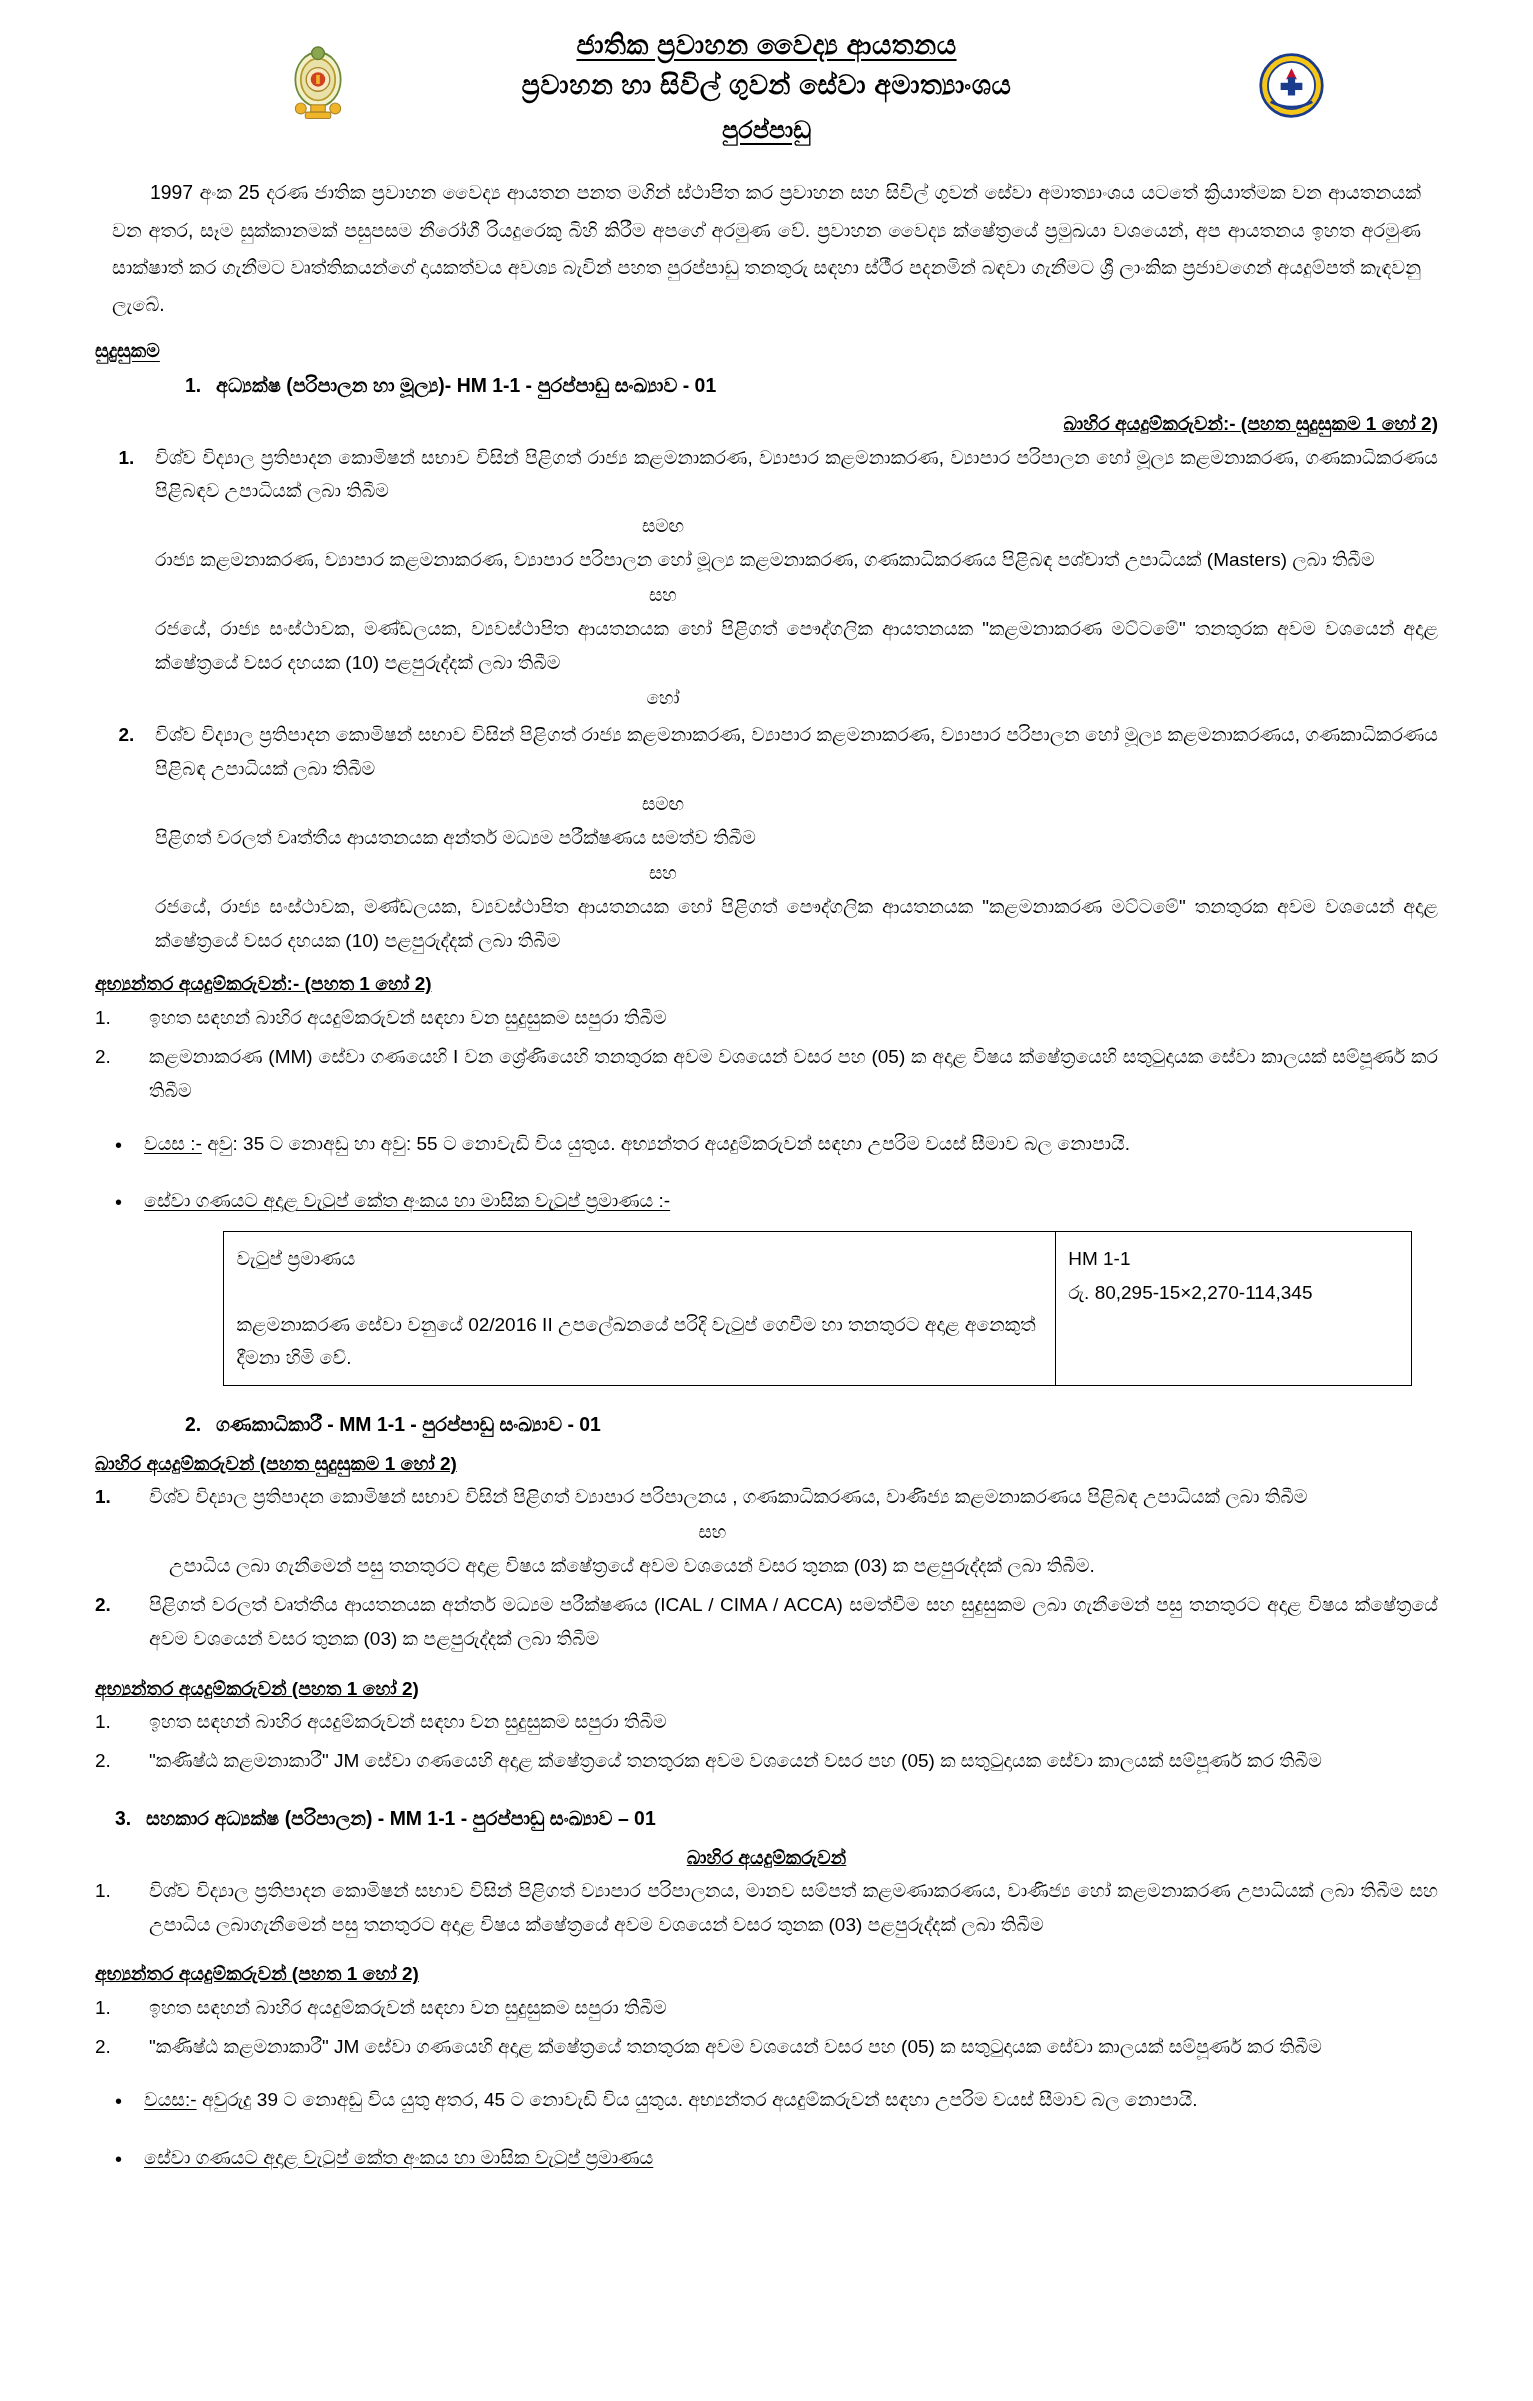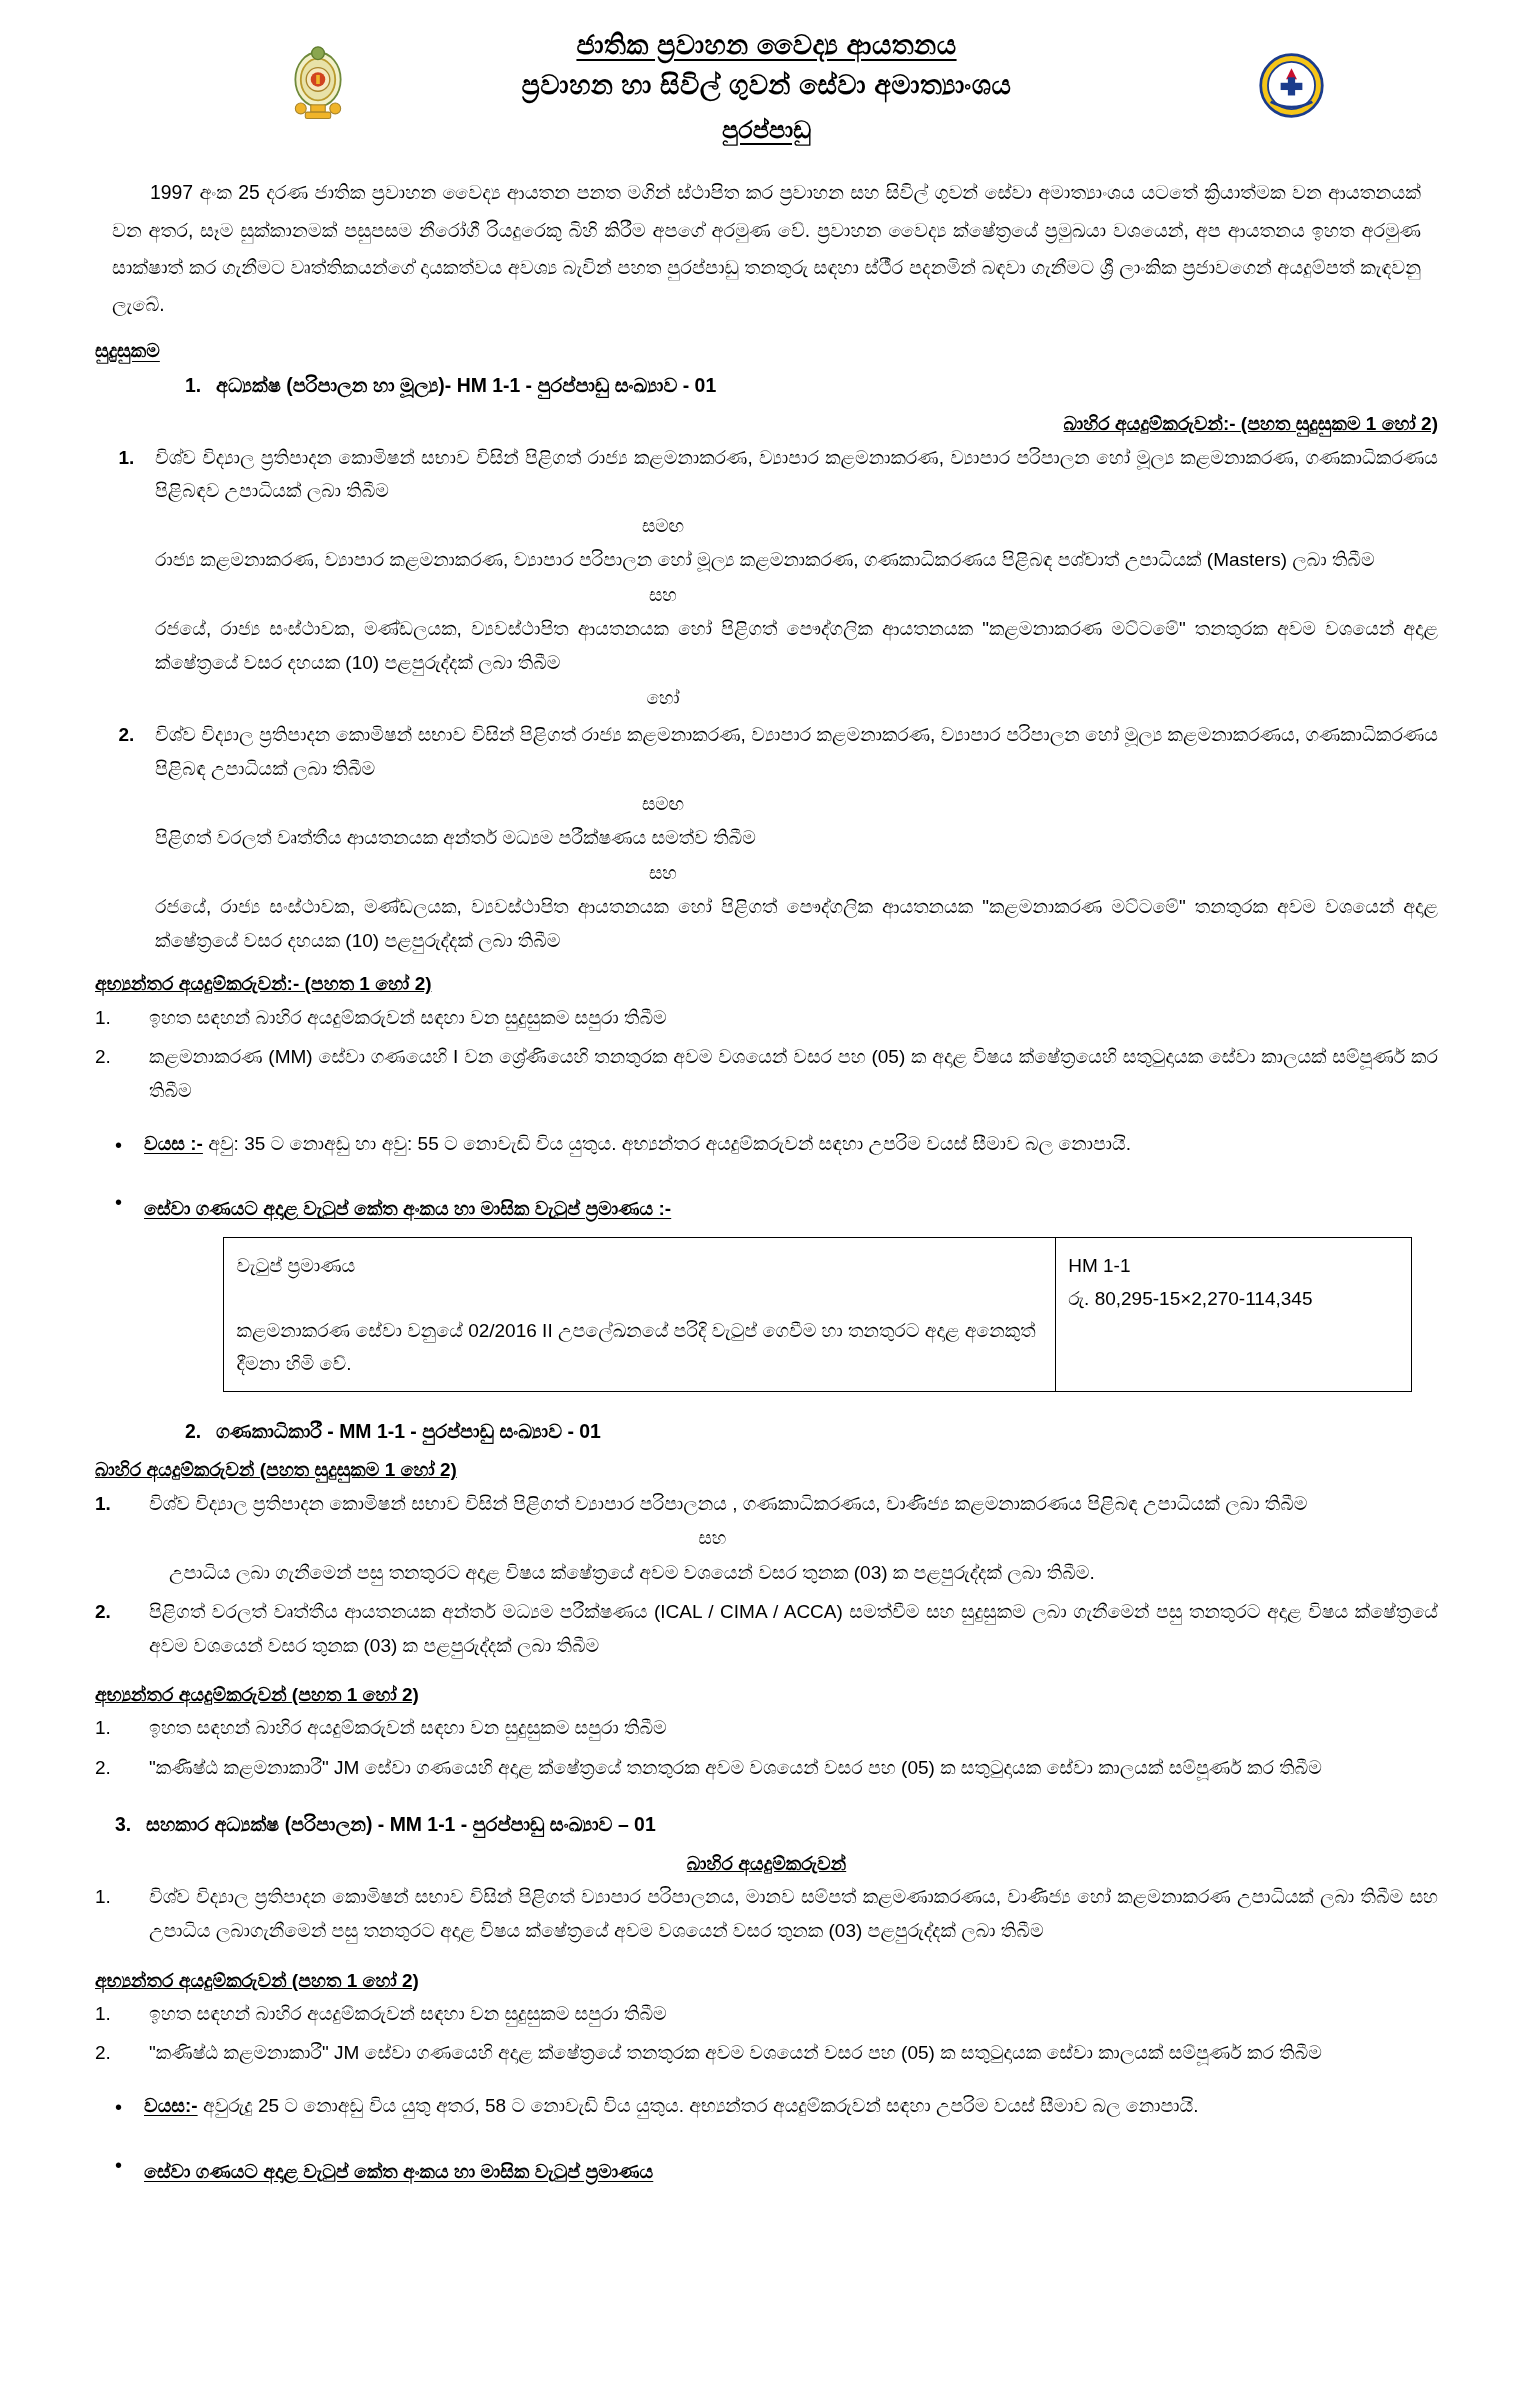--- a/index.html
+++ b/index.html
@@ -148,24 +148,23 @@
     font-size: 19px;
     line-height: 1.72;
   }
   .bullet-row .dot {
     flex: 0 0 49px;
     padding-left: 20px;
     font-size: 20px;
   }
   .bullet-row .bullet-body { flex: 1 1 auto; }
   .bullet-row .bullet-label {
-    font-weight: 700;
+    font-weight: 400;
     text-decoration: underline;
     text-underline-offset: 2.7px;
-    margin-top: 8px;
   }
 
   
   .salary-table {
     margin: 10.8px 0 0 128px;
     border-collapse: collapse;
     width: 1189px;
     table-layout: fixed;
   }
   .salary-table td {
@@ -359,21 +358,21 @@
       <div class="req-item">
         <span class="marker plain" style="padding-left:0;flex:0 0 54px;">2.</span>
         <span class="body">"කණිෂ්ඨ කළමනාකාරී" JM සේවා ගණයෙහි අදාළ ක්ෂේත්‍රයේ තනතුරක අවම වශයෙන් වසර පහ (05) ක සතුටුදායක සේවා කාලයක් සම්පූර්ණ කර තිබීම</span>
       </div>
     </div>
 
     <div class="bullet-row">
       <span class="dot">•</span>
       <span class="bullet-body">
         <span class="bullet-label">වයස:-</span>
-        <span>අවුරුදු 25 ට නොඅඩු විය යුතු අතර, 58 ට නොවැඩි විය යුතුය. අභ්‍යන්තර අයදුම්කරුවන් සඳහා උපරිම වයස් සීමාව බල නොපායි.</span>
+        <span>අවුරුදු 39 ට නොඅඩු විය යුතු අතර, 45 ට නොවැඩි විය යුතුය. අභ්‍යන්තර අයදුම්කරුවන් සඳහා උපරිම වයස් සීමාව බල නොපායි.</span>
       </span>
     </div>
 
     <div class="bullet-row" style="margin-top:23.4px;">
       <span class="dot">•</span>
       <span class="bullet-body bullet-label">සේවා ගණයට අදාළ වැටුප් කේත අංකය හා මාසික වැටුප් ප්‍රමාණය</span>
     </div>
   </div>
 
 </div>

